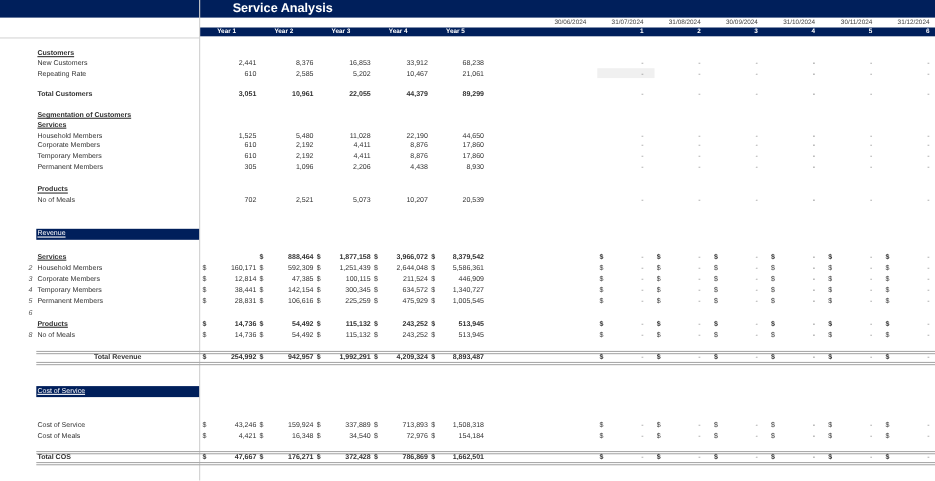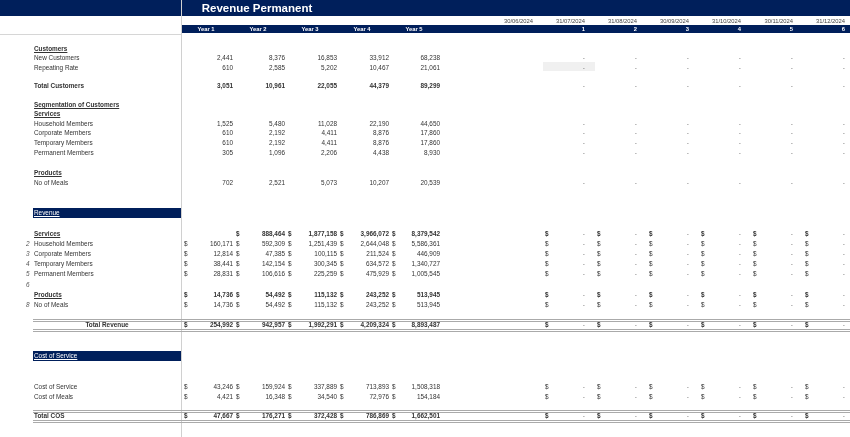--- a/index.html
+++ b/index.html
@@ -22,21 +22,21 @@
   .dollar { height:10px; line-height:10px; }
   .rownum { left:26px; height:10px; line-height:10px; font-style:italic; color:#555; }
   .sect { left:33px; width:148px; height:10px; background:#001f5b; color:#fff; line-height:10px; padding-left:1px; box-sizing:border-box; text-decoration:underline; }
   .dbl { left:33px; width:817px; height:3px; border-top:1px solid #aaa; border-bottom:1px solid #aaa; box-sizing:border-box; }
   .shade { left:543px; top:62px; width:52px; height:9px; background:#f0f0f0; }
 </style>
 </head>
 <body>
 
 <div class="abs title-bar"></div>
-<div class="abs title-text">Revenue Permanent</div>
+<div class="abs title-text">Service Analysis</div>
 <div class="abs vline"></div>
 <div class="abs hsep"></div>
 <div class="abs year-bar"></div>
 <div class="abs shade"></div>
 
 <div id="grid"></div>
 
 <div class="abs year-lbl" style="left: 182px; width: 48px;">Year 1</div>
 <div class="abs year-lbl" style="left: 234px; width: 48px;">Year 2</div>
 <div class="abs year-lbl" style="left: 286px; width: 48px;">Year 3</div>

